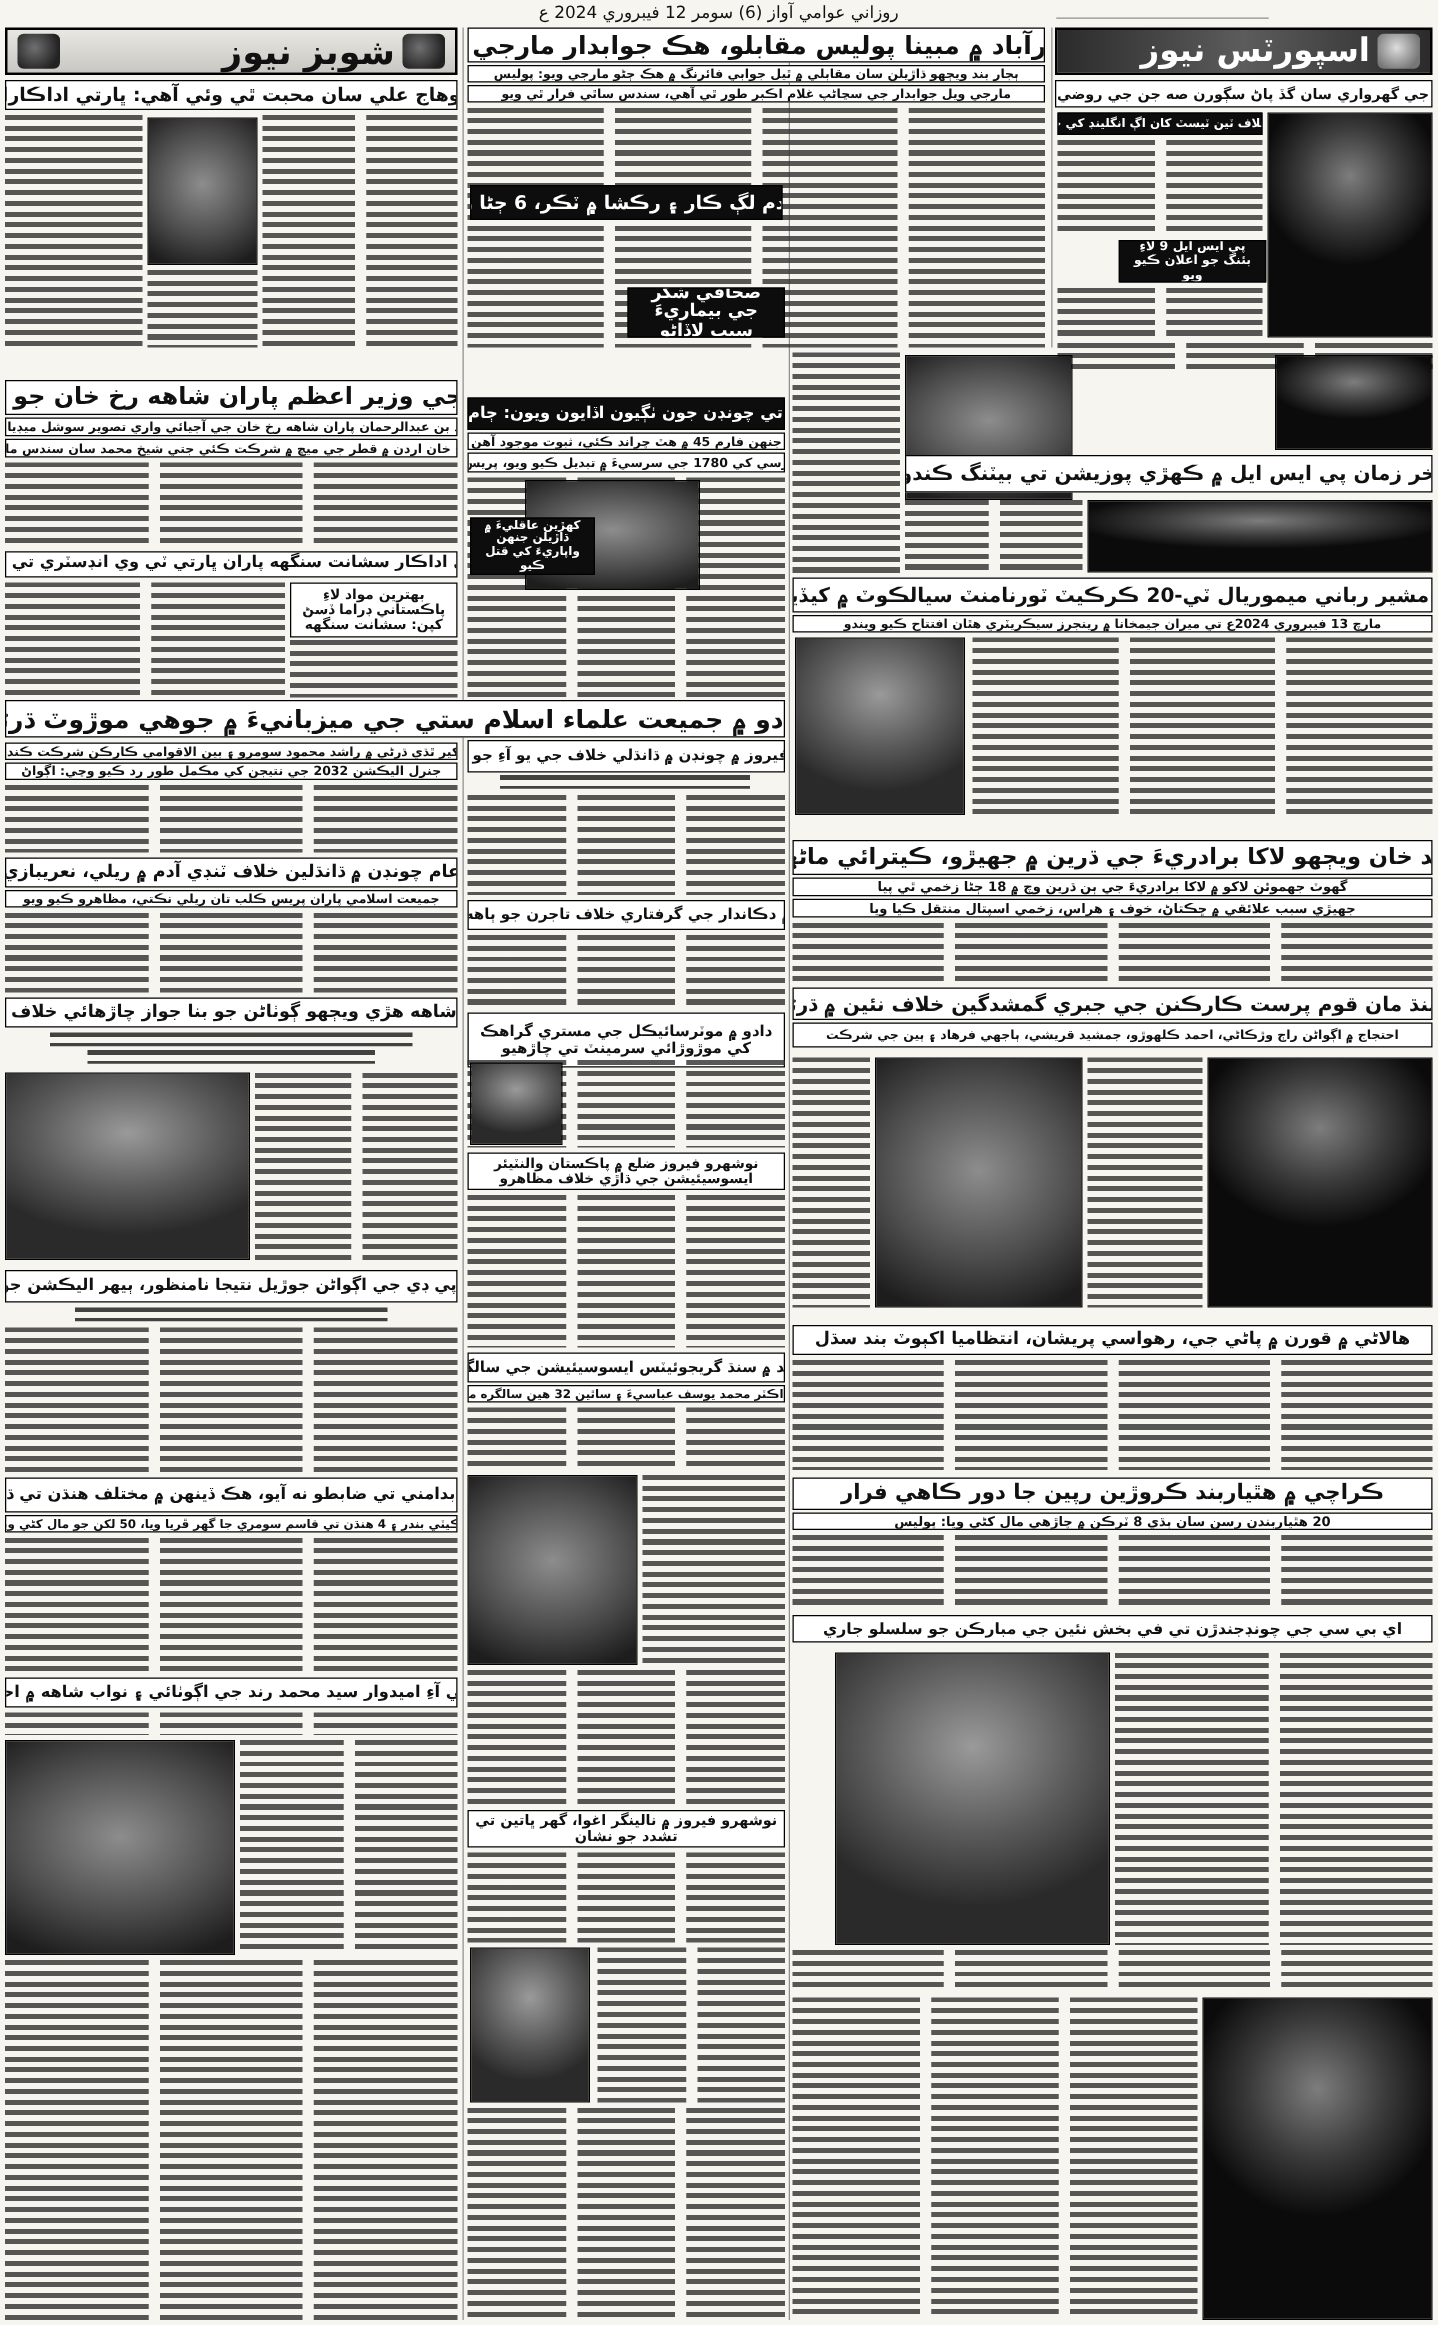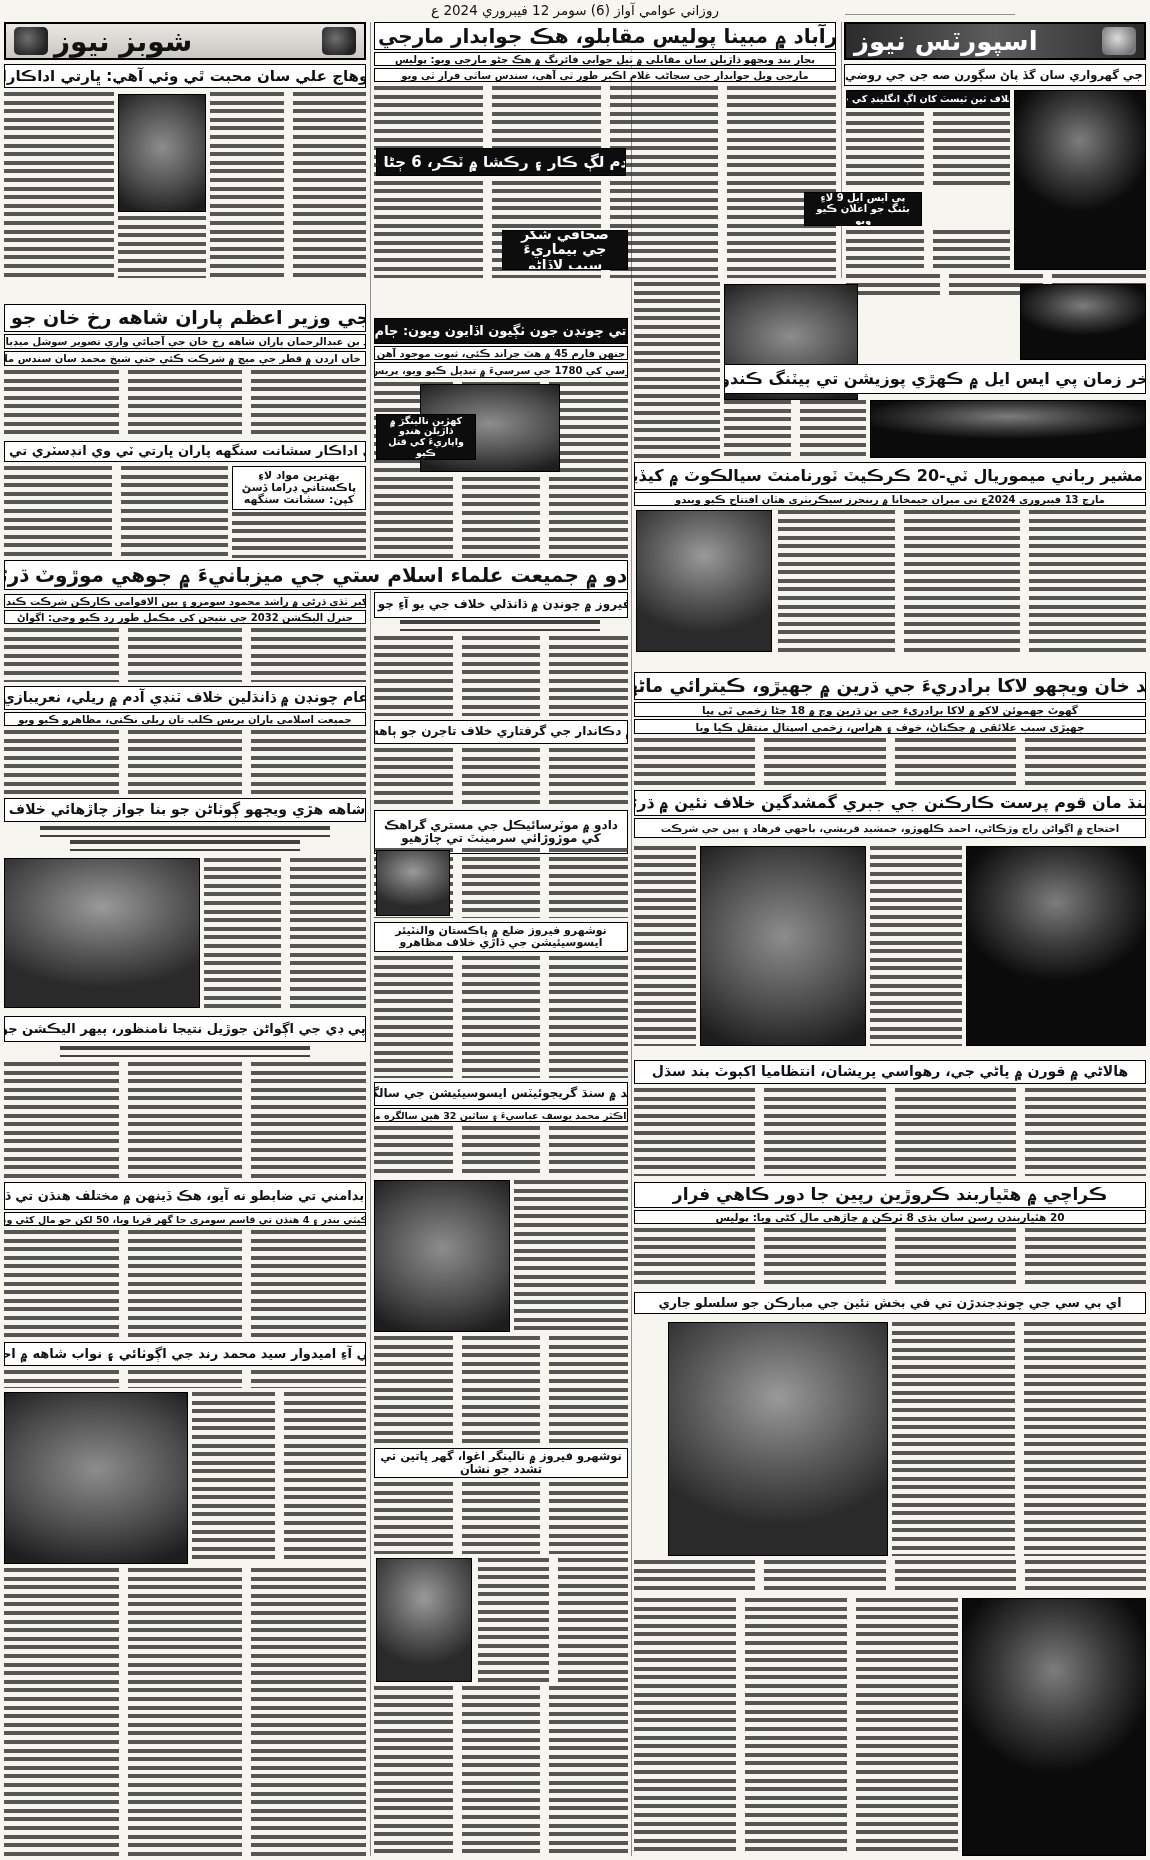--- a/index.html
+++ b/index.html
@@ -44,21 +44,21 @@
     background:
       radial-gradient(80% 60% at 50% 45%,#8d8d8d,#4c4c4c 60%,#1d1d1d 100%);
   }
   .vr{background:#8f8f8f}
   .hr{background:#8f8f8f}
   .mast{
     border:2px solid #000;display:flex;align-items:center;gap:6px;
     padding:0 8px;font-weight:700;direction:rtl;overflow:hidden;
     background:linear-gradient(180deg,#e9e7e2,#c9c7c2)
   }
-  .mast .t{flex:1;text-align:left;letter-spacing:1px}
+  .mast .t{flex:1;text-align:right;letter-spacing:1px}
   .mast.darkband{background:linear-gradient(90deg,#2b2b2b,#5c5c5c 50%,#2b2b2b);color:#fff;border-color:#000}
   .orn{
     width:34px;height:28px;border-radius:5px;flex:0 0 auto;
     background:radial-gradient(circle at 40% 40%,#6f6f6f,#222 75%)
   }
   .orn.light{background:radial-gradient(circle at 45% 40%,#ddd,#777 75%)}
   .dateline{
     text-align:center;font-size:13.5px;direction:rtl;font-weight:400
   }
 </style>
@@ -188,21 +188,21 @@
 
 <div class="abs h rev nw" style="left:374px;top:318px;width:254px;height:26px;font-size:13px">8 فيبروري تي چونڊن جون ٺڳيون اڏايون ويون: ڄام مهتاب ڏهر</div>
 <div class="abs deck" style="left:374px;top:346px;width:254px;height:14px;font-size:10px">جنهن فارم 45 ۾ هٿ چراند ڪئي، ثبوت موجود آهن</div>
 <div class="abs deck" style="left:374px;top:362px;width:254px;height:16px;font-size:10px">20 هزار سرسي کي 1780 جي سرسيءَ ۾ تبديل ڪيو ويو، پريس ڪانفرنس</div>
 <div class="abs cols" style="left:374px;top:382px;width:254px;height:176px">
     <i></i>
     <i></i>
     <i></i>
   </div>
 <div class="abs photo mid" style="left:420px;top:384px;width:140px;height:88px"></div>
-<div class="abs h rev" style="left:376px;top:414px;width:100px;height:46px;font-size:9.5px">کهڙين نالينگرَ ۾ ڌاڙيلن هندو واپاريءَ کي قتل ڪيو</div>
+<div class="abs h rev" style="left:376px;top:414px;width:100px;height:46px;font-size:9.5px">کهڙين عاقليءَ ۾ ڌاڙيلن جنهن واپاريءَ کي قتل ڪيو</div>
 
 <div class="abs h nw" style="left:374px;top:592px;width:254px;height:26px;font-size:12px">نوشهروفيروز ۾ چونڊن ۾ ڌانڌلي خلاف جي يو آءِ جو وڏو ڌرڻو</div>
 <div class="abs cols bar" style="left:400px;top:620px;width:200px;height:11px">
     <i></i>
   </div>
 <div class="abs cols" style="left:374px;top:636px;width:254px;height:80px">
     <i></i>
     <i></i>
     <i></i>
   </div>
@@ -268,21 +268,21 @@
   <span class="orn light"></span>
   <span class="t">اسپورٽس نيوز</span>
 </div>
 <div class="abs h nw" style="left:844px;top:64px;width:302px;height:22px;font-size:11.5px">شاداب خان جي گهرواري سان گڏ پاڻ سڳورن صه جن جي روضي تي حاضري</div>
 <div class="abs photo dark" style="left:1014px;top:90px;width:132px;height:180px"></div>
 <div class="abs h rev nw" style="left:846px;top:90px;width:164px;height:18px;font-size:9.5px">ڀارت خلاف ٽين ٽيسٽ کان اڳ انگلينڊ کي جهٽڪو</div>
 <div class="abs cols" style="left:846px;top:112px;width:164px;height:76px">
     <i></i>
     <i></i>
   </div>
-<div class="abs h rev" style="left:804px;top:192px;width:118px;height:34px;font-size:10px">پي ايس ايل 9 لاءِ بئنگ جو اعلان ڪيو ويو</div>
+<div class="abs h rev" style="left:895px;top:192px;width:118px;height:34px;font-size:10px">پي ايس ايل 9 لاءِ بئنگ جو اعلان ڪيو ويو</div>
 <div class="abs cols" style="left:846px;top:230px;width:164px;height:40px">
     <i></i>
     <i></i>
   </div>
 <div class="abs cols" style="left:846px;top:274px;width:300px;height:24px">
     <i></i>
     <i></i>
     <i></i>
   </div>
 

